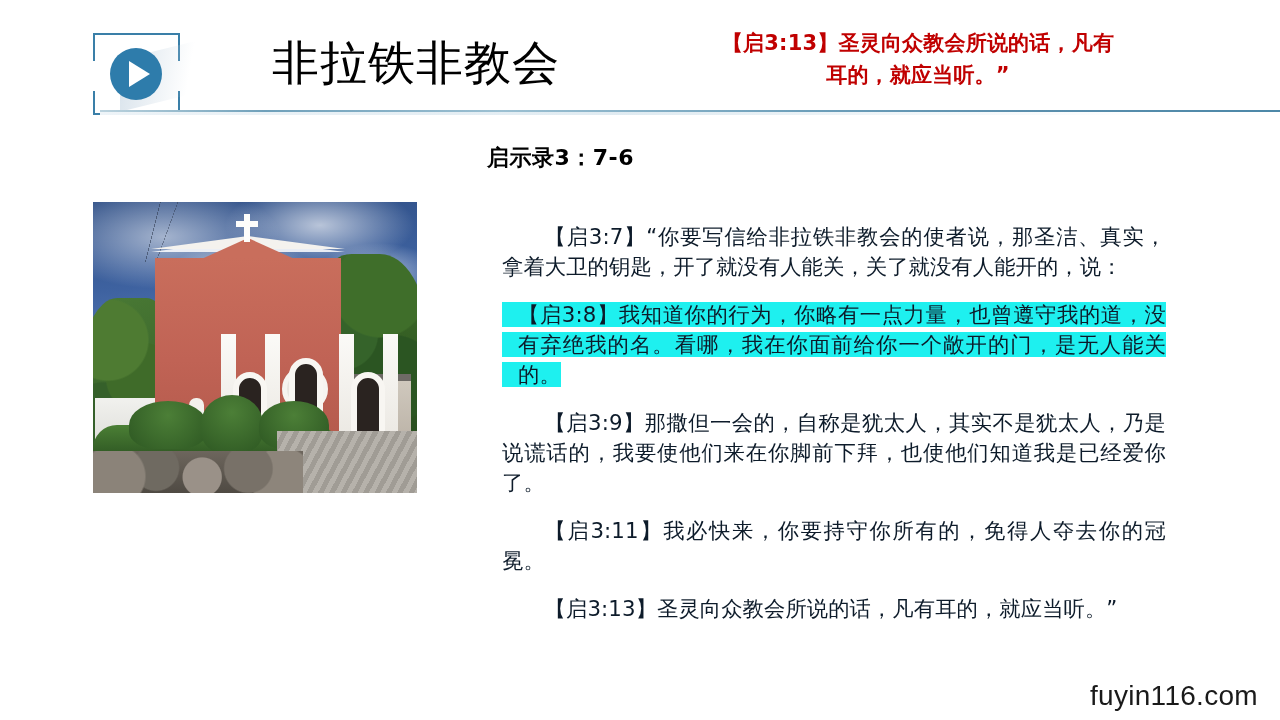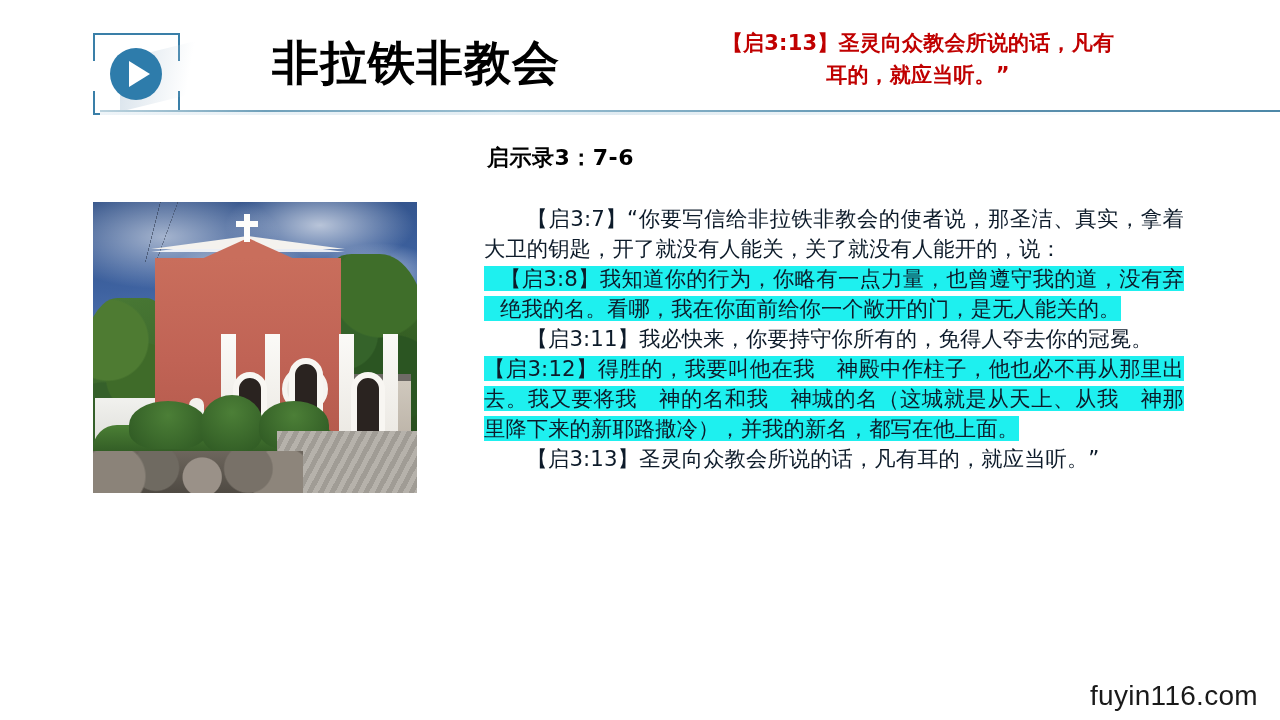--- a/index.html
+++ b/index.html
@@ -78,21 +78,21 @@
     border-top: 13px solid transparent;
     border-bottom: 13px solid transparent;
     border-left: 21px solid #ffffff;
   }
 
   #title-main {
     position: absolute;
     left: 272px;
     top: 36px;
     font-size: 47px;
-    font-weight: 700;
+    font-weight: 400;
     letter-spacing: 1px;
     color: #000000;
     line-height: 1.15;
     white-space: nowrap;
     font-family: "DejaVu Sans", "Liberation Sans", sans-serif;
   }
 
   #header-verse {
     position: absolute;
     left: 718px;
@@ -292,21 +292,21 @@
     top: 204px;
     width: 700px;
     font-size: 21.3px;
     line-height: 30px;
     color: #0d1b2a;
     letter-spacing: 0.1px;
     text-align: justify;
     text-justify: inter-ideograph;
   }
   #scripture p {
-    margin: 0;
+    margin: 18px;
     text-indent: 2em;
   }
   #scripture p.hl {
     text-indent: 0;
   }
   .mark {
     background: #1ef0ef;
     box-decoration-break: clone;
     -webkit-box-decoration-break: clone;
   }
@@ -373,18 +373,18 @@
   <div class="bush b2"></div>
   <div class="bush b1"></div>
   <div class="bush b3"></div>
   <div class="path"></div>
   <div class="rocks"></div>
 </div>
 
 <div id="scripture" style="color: rgb(13, 27, 42);">
   <p><span>【启3:7】“你要写信给非拉铁非教会的使者说，那圣洁、真实，拿着大卫的钥匙，开了就没有人能关，关了就没有人能开的，说：</span></p>
   <p class="hl"><span class="mark" style="background: rgb(30, 240, 239); padding-left: 16px;">【启3:8】我知道你的行为，你略有一点力量，也曾遵守我的道，没有弃绝我的名。看哪，我在你面前给你一个敞开的门，是无人能关的。</span></p>
+  <p><span>【启3:9】那撒但一会的，自称是犹太人，其实不是犹太人，乃是说谎话的，我要使他们来在你脚前下拜，也使他们知道我是已经爱你了。</span></p>
   <p><span>【启3:11】我必快来，你要持守你所有的，免得人夺去你的冠冕。</span></p>
-  <p class="hl"><span class="mark" style="background: rgb(30, 240, 239);">【启3:12】得胜的，我要叫他在我　神殿中作柱子，他也必不再从那里出去。我又要将我　神的名和我　神城的名（这城就是从天上、从我　神那里降下来的新耶路撒冷），并我的新名，都写在他上面。</span></p>
   <p><span>【启3:13】圣灵向众教会所说的话，凡有耳的，就应当听。”</span></p>
 </div>
 
 <div id="watermark">fuyin116.com</div>
 
 </body></html>

